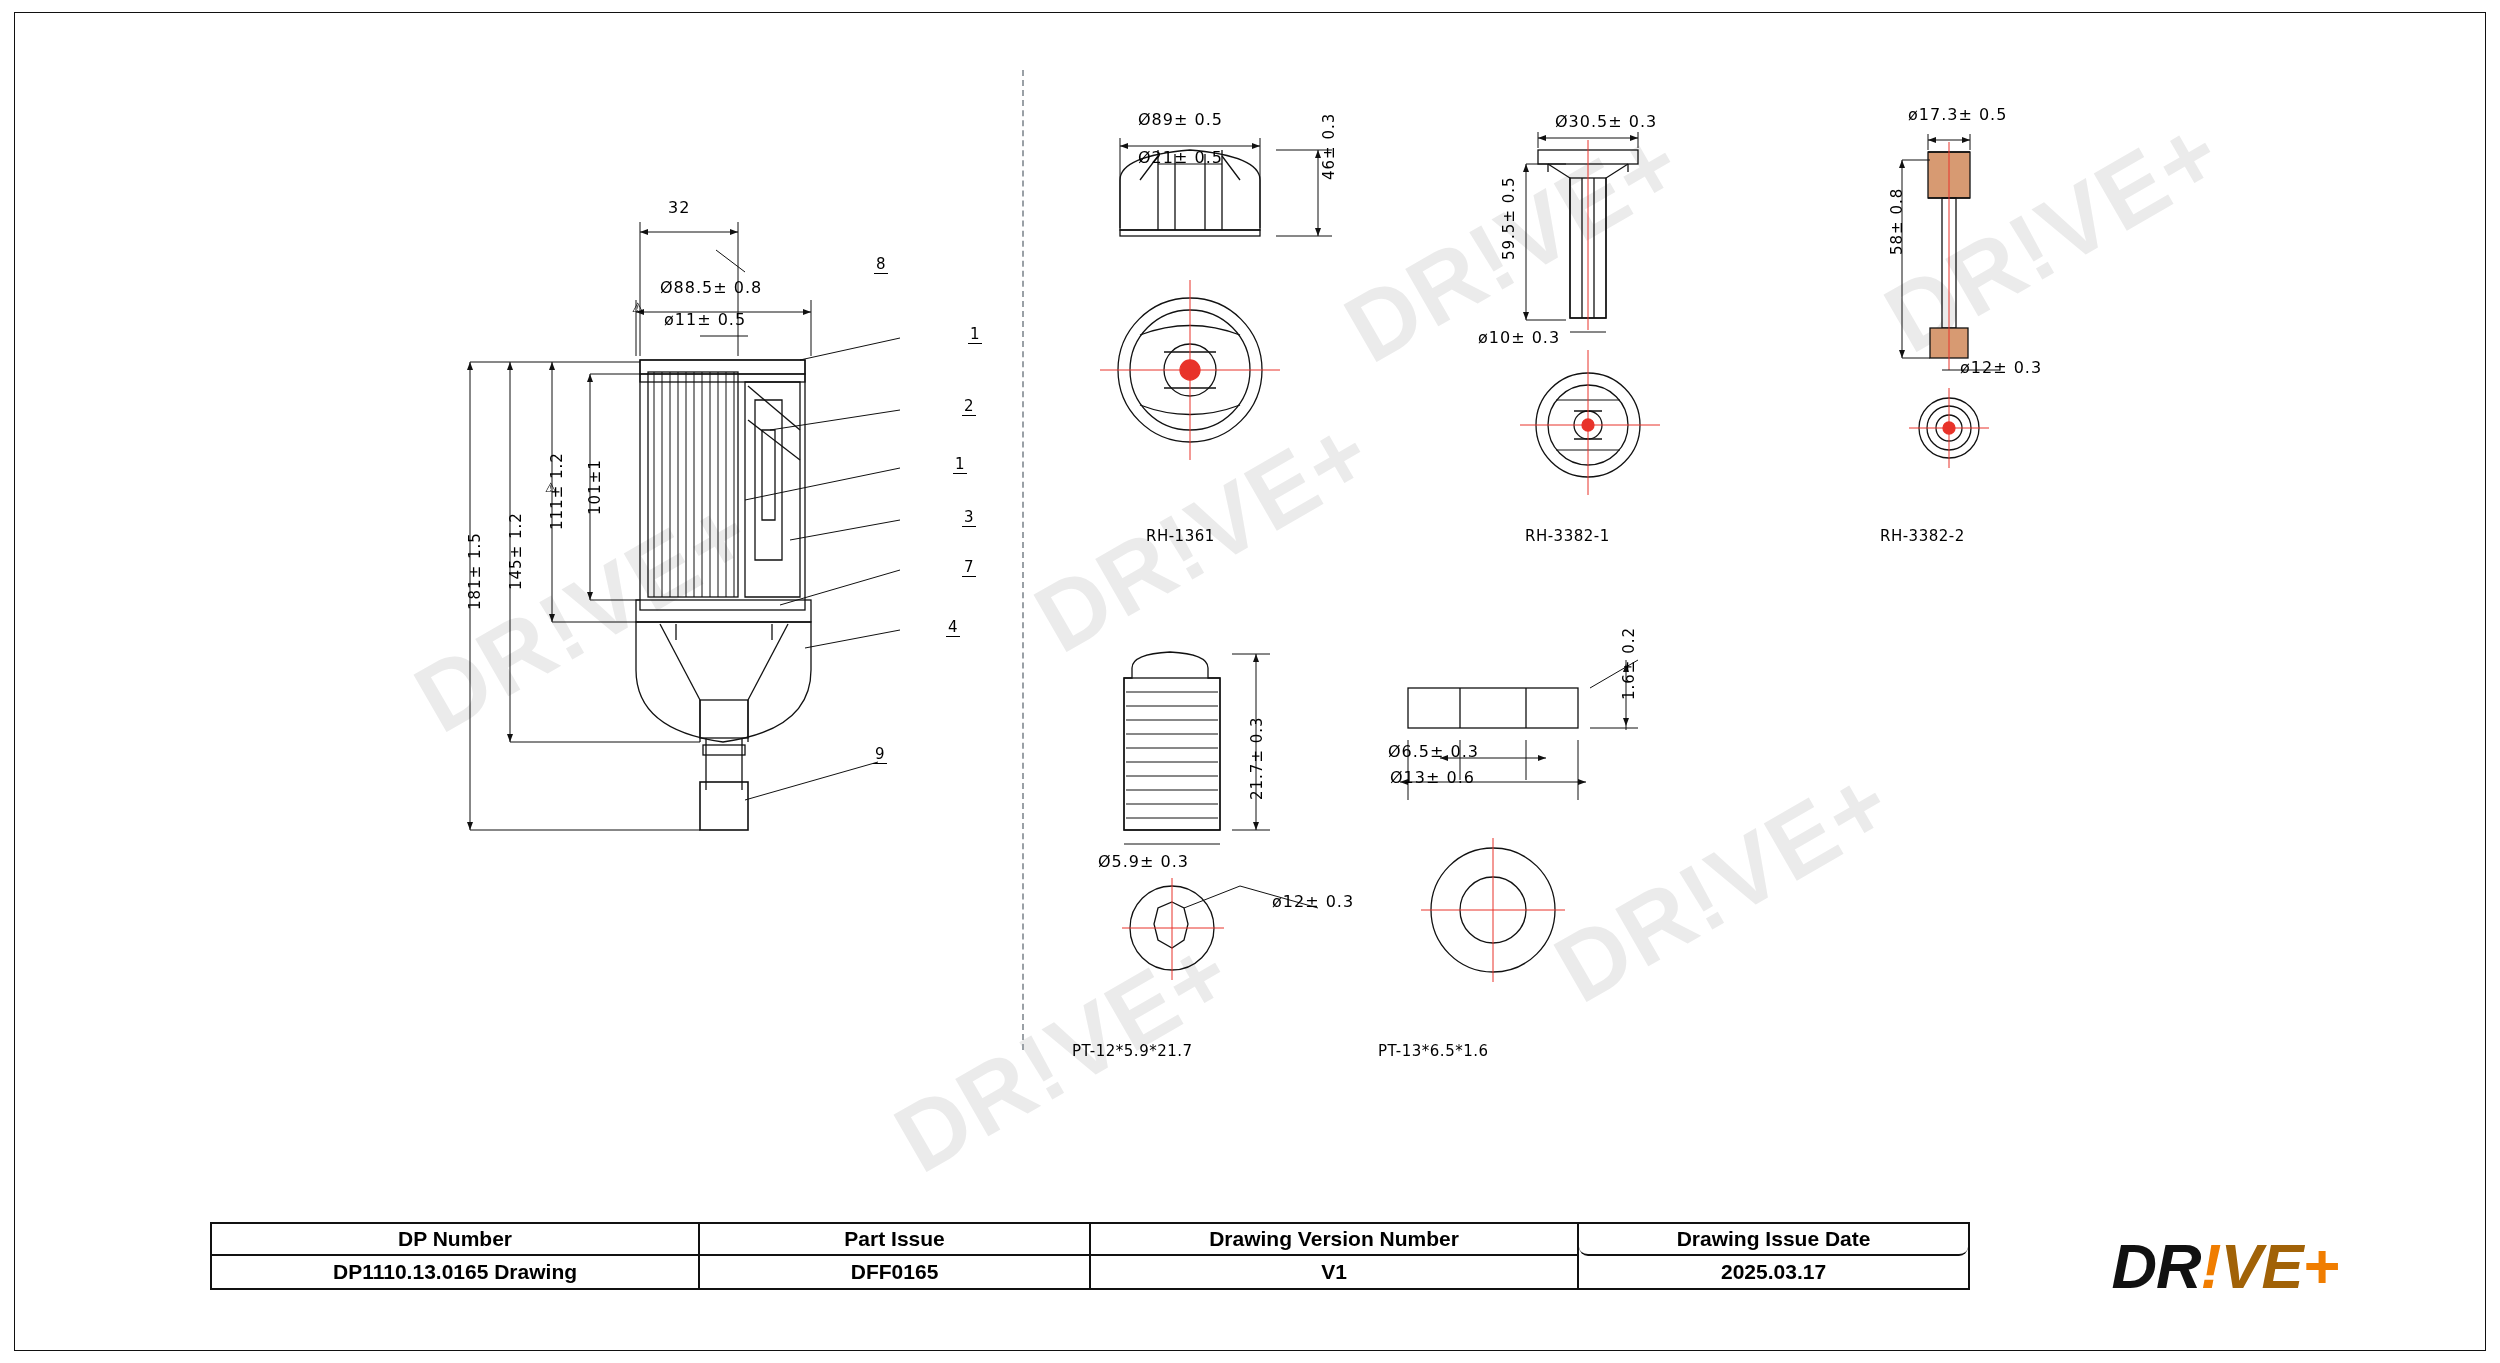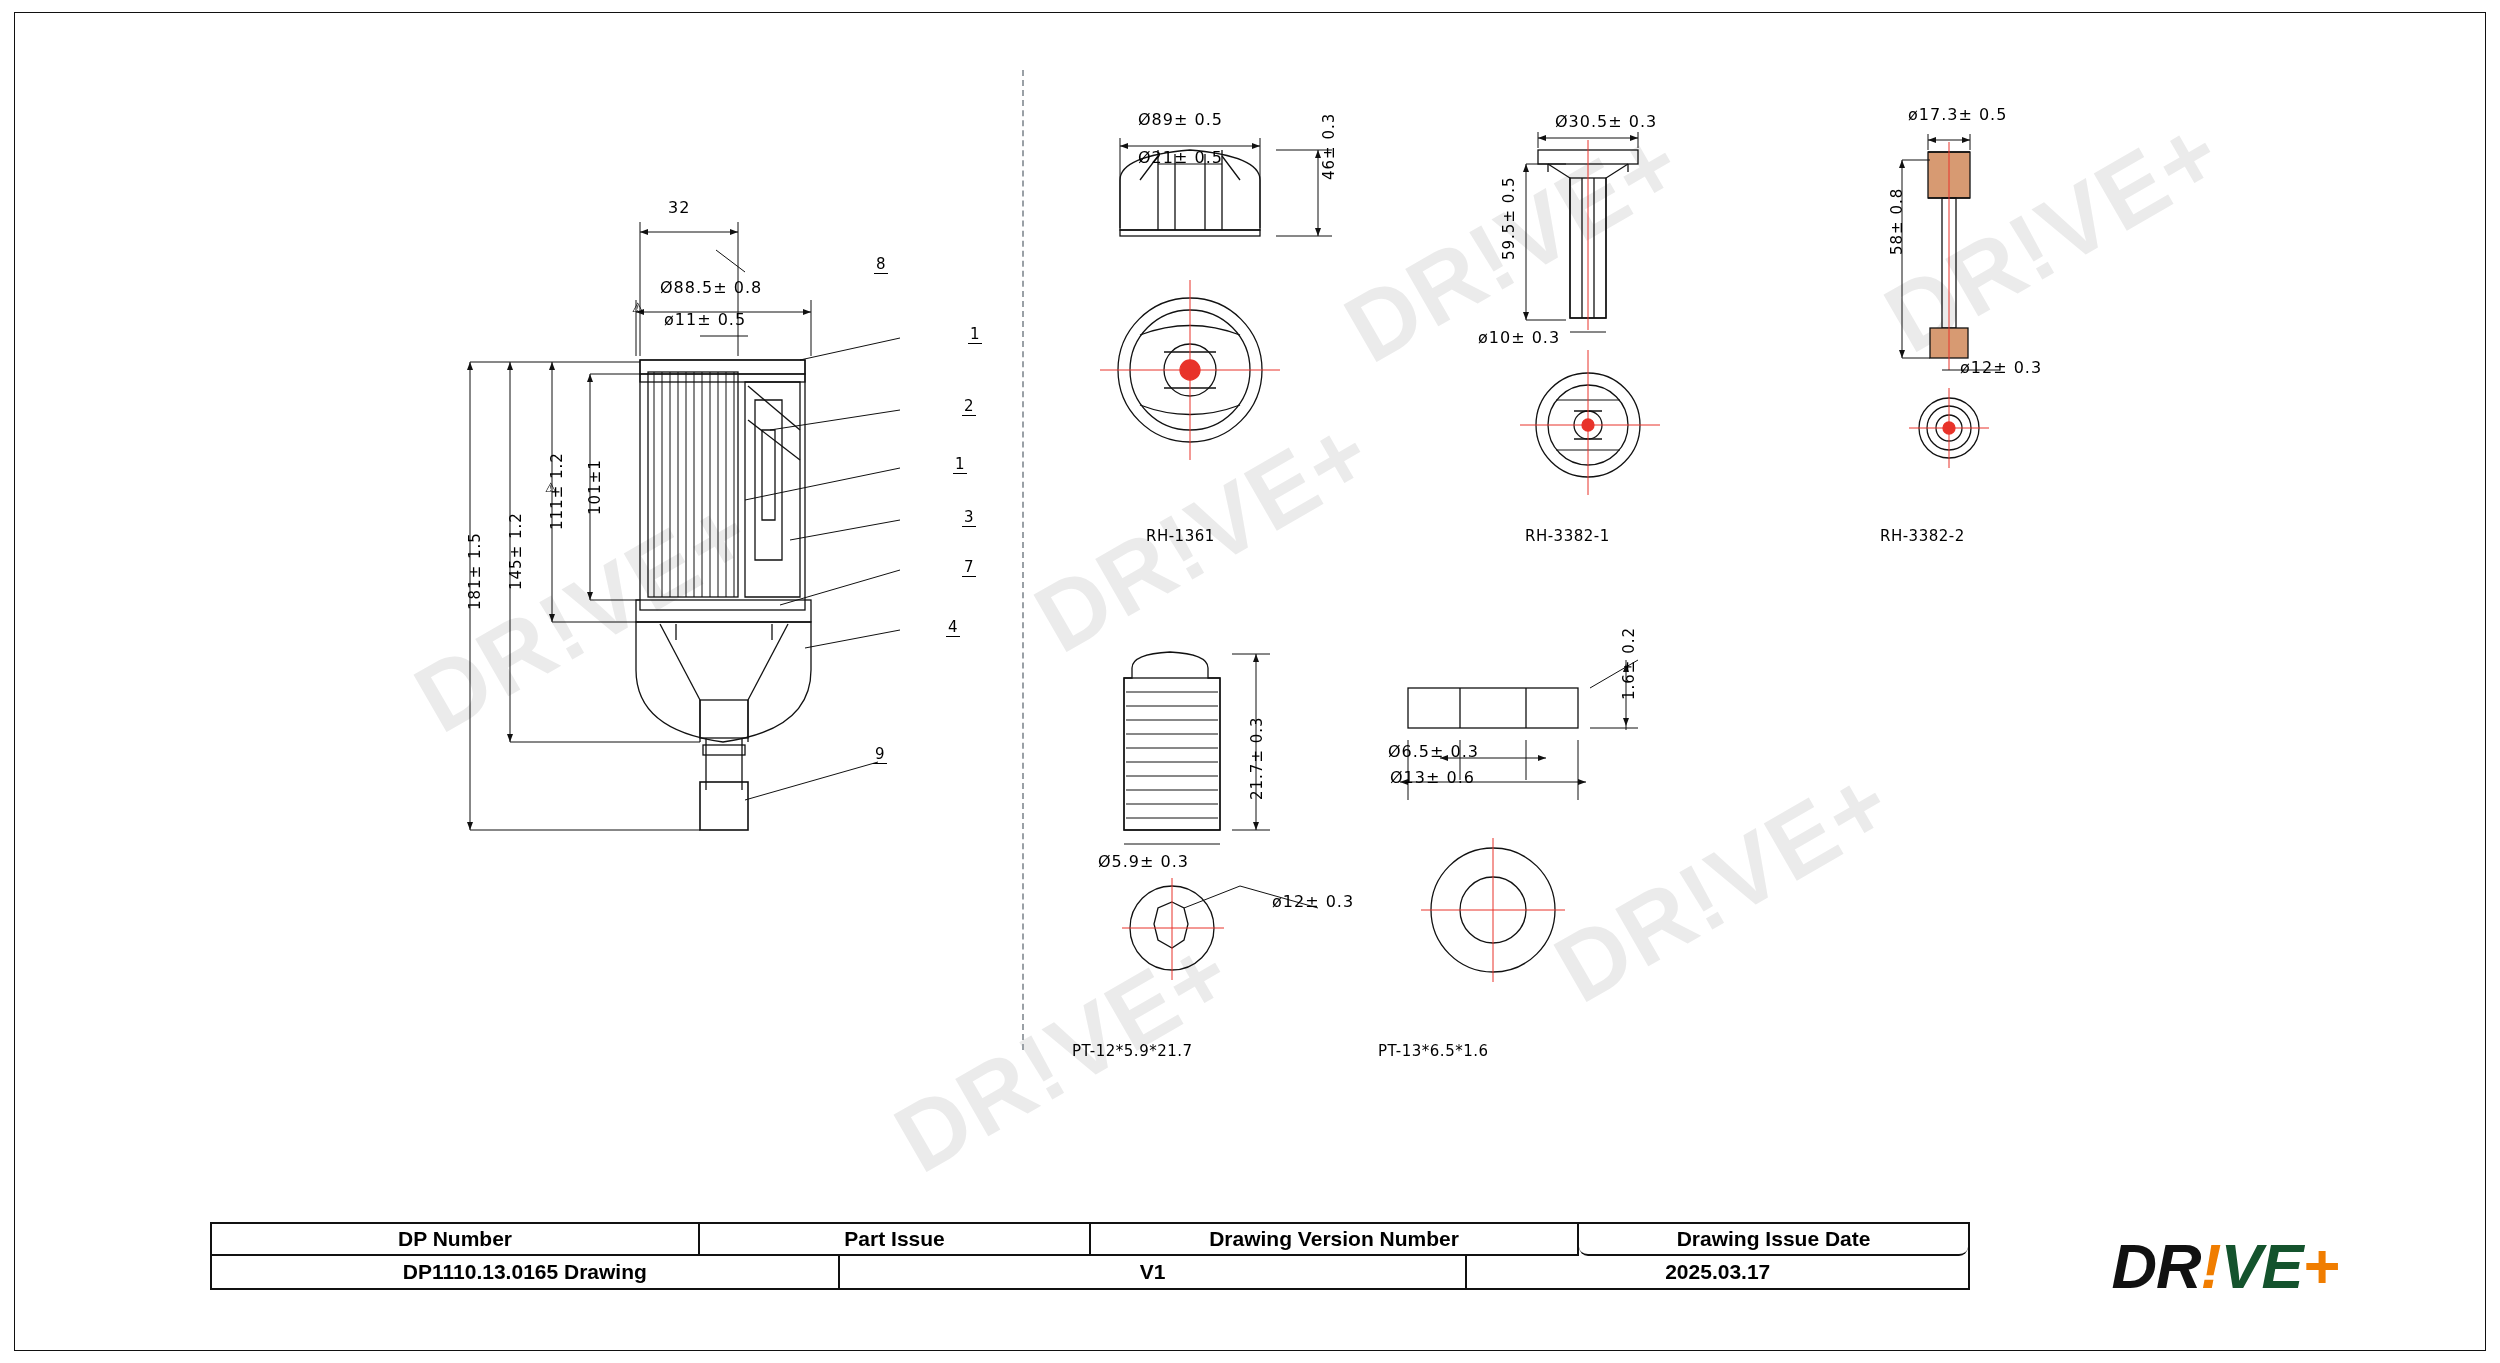--- a/index.html
+++ b/index.html
@@ -23,21 +23,21 @@
   .tb-row{display:flex;flex:1;}
   .tb-cell{flex:1;border-right:2px solid #111;display:flex;align-items:center;justify-content:center;
            font-family:"Liberation Sans",sans-serif;font-weight:700;font-size:21px;}
   .tb-row.head .tb-cell{border-bottom:2px solid #111;}
   .tb-cell:last-child{border-right:none;border-radius:9px;}
   .tb-cell.wide{flex:1.25;}
   .logo{position:absolute;left:1975px;top:1222px;width:500px;height:88px;display:flex;align-items:center;justify-content:center;}
   .logo-text{font-family:"Liberation Sans",sans-serif;font-weight:700;font-style:italic;font-size:63px;letter-spacing:-1px;}
   .lo-d{color:#111;}
   .lo-i{color:#f07d00;}
-  .lo-ve{color:#14532d;}
+  .lo-ve{color:#a16207;}
   .lo-plus{color:#f07d00;}
   .warn{position:absolute;font-family:"DejaVu Sans",sans-serif;font-size:13px;}
 </style>
 </head>
 <body>
 
 <div class="sheet">
 
   <div class="border"></div>
 
@@ -376,20 +376,21 @@
 
   <div class="tb">
     <div class="tb-row head">
       <div class="tb-cell wide">DP Number</div>
       <div class="tb-cell">Part Issue</div>
       <div class="tb-cell wide">Drawing Version Number</div>
       <div class="tb-cell">Drawing Issue Date</div>
     </div>
     <div class="tb-row">
       <div class="tb-cell wide">DP1110.13.0165 Drawing</div>
+      <div class="tb-cell">DFF0165</div>
       <div class="tb-cell wide">V1</div>
       <div class="tb-cell">2025.03.17</div>
     </div>
   </div>
 
   <div class="logo">
     <div class="logo-text">
       <span class="lo-d">DR</span><span class="lo-i">!</span><span class="lo-ve">VE</span><span class="lo-plus">+</span>
     </div>
   </div>

